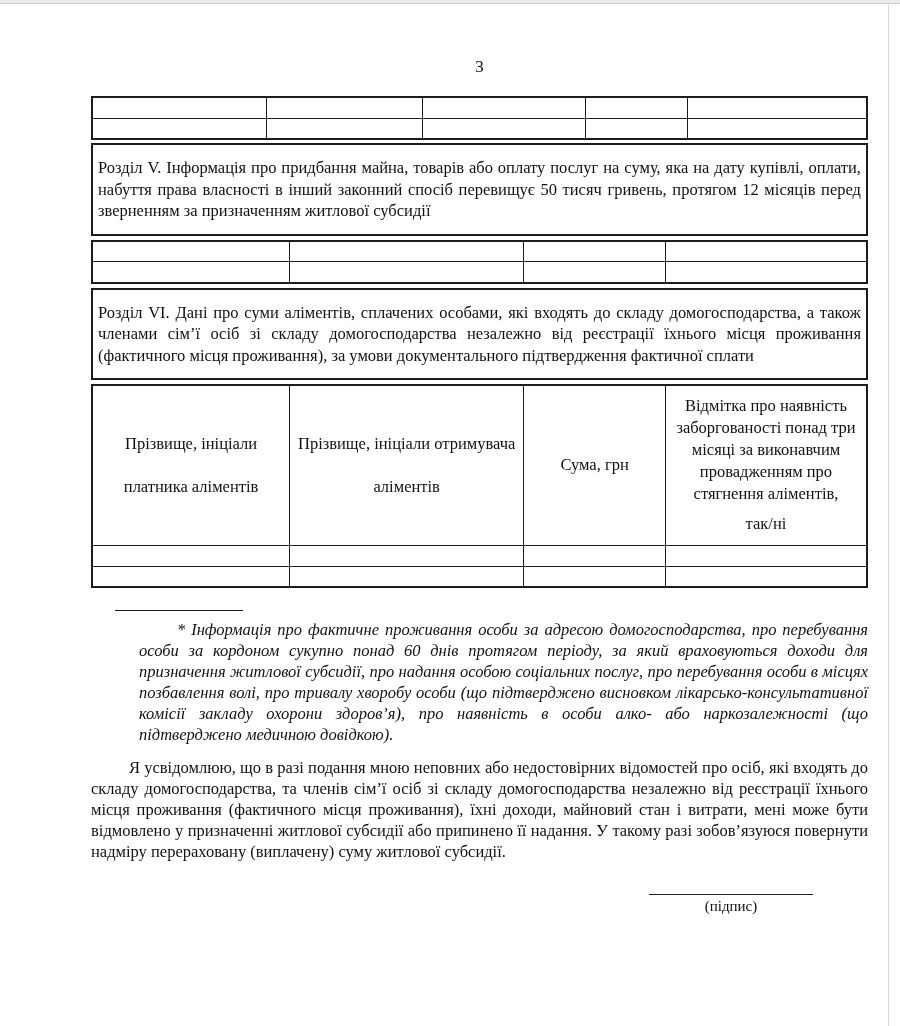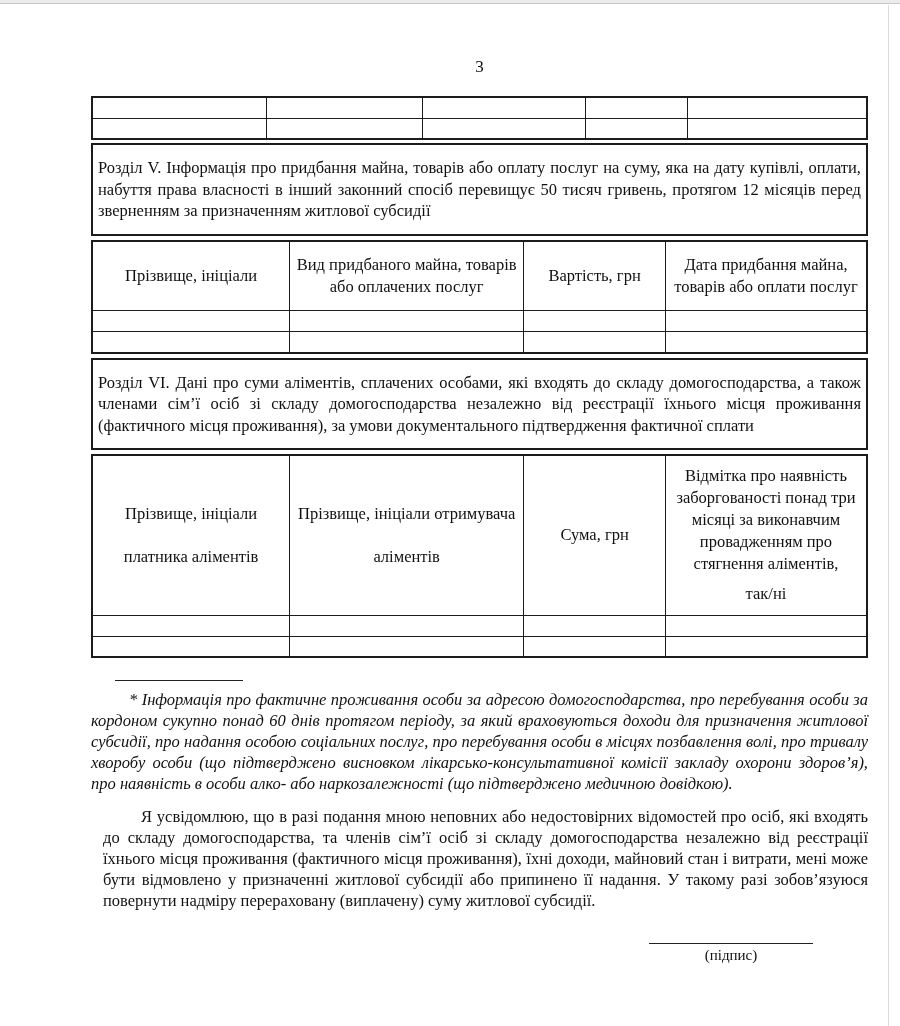--- a/index.html
+++ b/index.html
@@ -69,27 +69,27 @@
     margin-left: 24px;
     margin-top: 22px;
     border-top: 1.6px solid #222222;
   }
   .footnote {
     margin-top: 8px;
     font-style: italic;
     text-align: justify;
     text-indent: 38px;
     line-height: 21px;
+    margin-left: 48px;
   }
   .acknowledgment {
     margin-top: 12px;
     text-align: justify;
     text-indent: 38px;
     line-height: 21px;
-    margin-left: 12px;
   }
   .sign-row {
     position: relative;
     margin-top: 16px;
     height: 48px;
   }
   .date-line {
     position: absolute;
     left: 64px; top: 0;
     font-size: 17px;
@@ -157,26 +157,20 @@
     </table>
 
   <table class="tbl-outer tbl-gap">
     <colgroup>
       <col style="width:25.5%">
         <col style="width:30.2%">
         <col style="width:18.3%">
         <col style="width:26.0%">
     </colgroup>
     <tbody>
-        <tr class="hdr hdr-v">
-      <td>Прізвище, ініціали</td>
-      <td>Вид придбаного майна, товарів або оплачених послуг</td>
-      <td>Вартість, грн</td>
-      <td>Дата придбання майна, товарів або оплати послуг</td>
-    </tr>
     <tr class="empty-row">
       <td></td>
           <td></td>
           <td></td>
           <td></td>
     </tr>
     <tr class="empty-row">
       <td></td>
           <td></td>
           <td></td>

